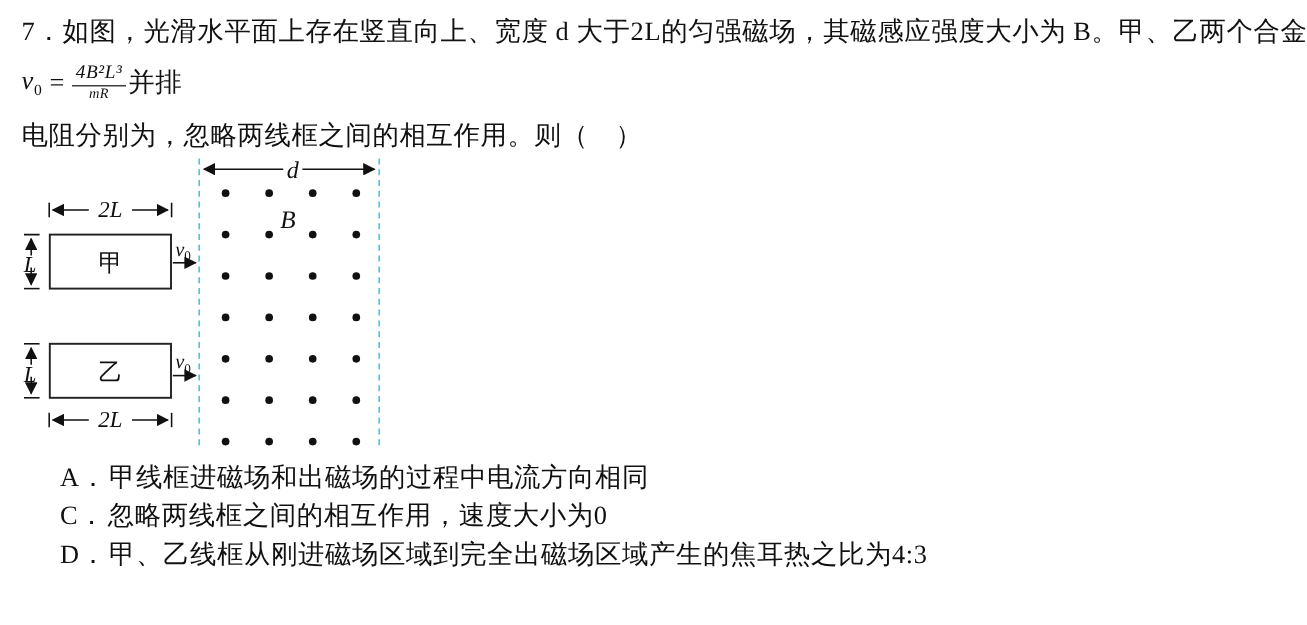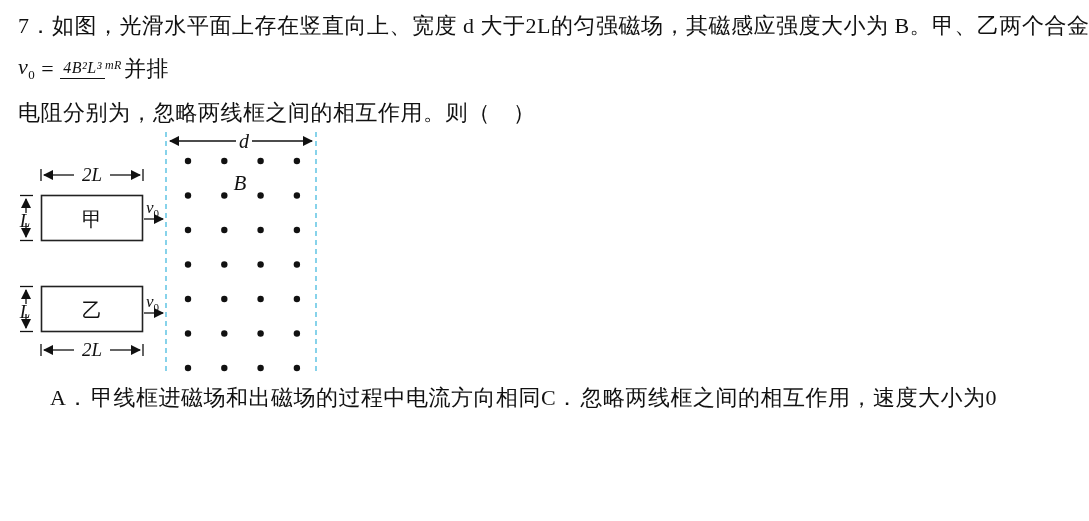--- a/index.html
+++ b/index.html
@@ -7,25 +7,25 @@
     position:relative;width:1089px;height:521px;background:#fff;overflow:hidden;
     font-family:"Liberation Serif","DejaVu Serif",serif;color:#111;
   }
   .line{position:absolute;margin:0;font-size:22px;white-space:nowrap;letter-spacing:.5px;}
   .l1{left:18px;top:11px;}
   .l2{left:18px;top:44px;height:50px;display:flex;align-items:center;gap:2px;}
   .l3{left:18px;top:98px;}
   .var{font-style:italic;}
   .var sub{font-size:13px;font-style:normal;}
   .eq{padding:0 4px;}
-  .frac{display:inline-flex;font-style:italic;line-height:1.15;}
+  .frac{display:inline-flex;flex-direction:column;align-items:center;font-style:italic;line-height:1.15;}
   .frac .num{display:block;font-size:16px;border-bottom:1.4px solid #111;padding:0 3px 1px;}
   .frac .den{display:block;font-size:12px;}
   .diagram{position:absolute;left:0;top:128px;}
-  .options{position:absolute;left:50px;top:382px;display:flex;flex-direction:row;}
+  .options{position:absolute;left:50px;top:382px;display:flex;flex-direction:column;}
   .option{font-size:22px;line-height:32px;white-space:nowrap;letter-spacing:.5px;}
   .opt-label{margin-right:2px;}
   svg text{fill:#111;}
 </style>
 </head>
 <body>
 
 <div class="page">
 
   <p class="line l1">7．如图，光滑水平面上存在竖直向上、宽度 d 大于2L的匀强磁场，其磁感应强度大小为 B。甲、乙两个合金导线</p>
@@ -126,15 +126,18 @@
     <text x="92" y="228" text-anchor="middle" font-size="19" font-style="italic">2L</text>
   </svg>
 
   <div class="options">
     <div class="option">
       <span class="opt-label">A．</span><span>甲线框进磁场和出磁场的过程中电流方向相同</span>
     </div>
     <div class="option">
       <span class="opt-label">C．</span><span>忽略两线框之间的相互作用，速度大小为0</span>
     </div>
+    <div class="option">
+      <span class="opt-label">D．</span><span>甲、乙线框从刚进磁场区域到完全出磁场区域产生的焦耳热之比为4:3</span>
+    </div>
   </div>
 
 </div>
 
 </body></html>

